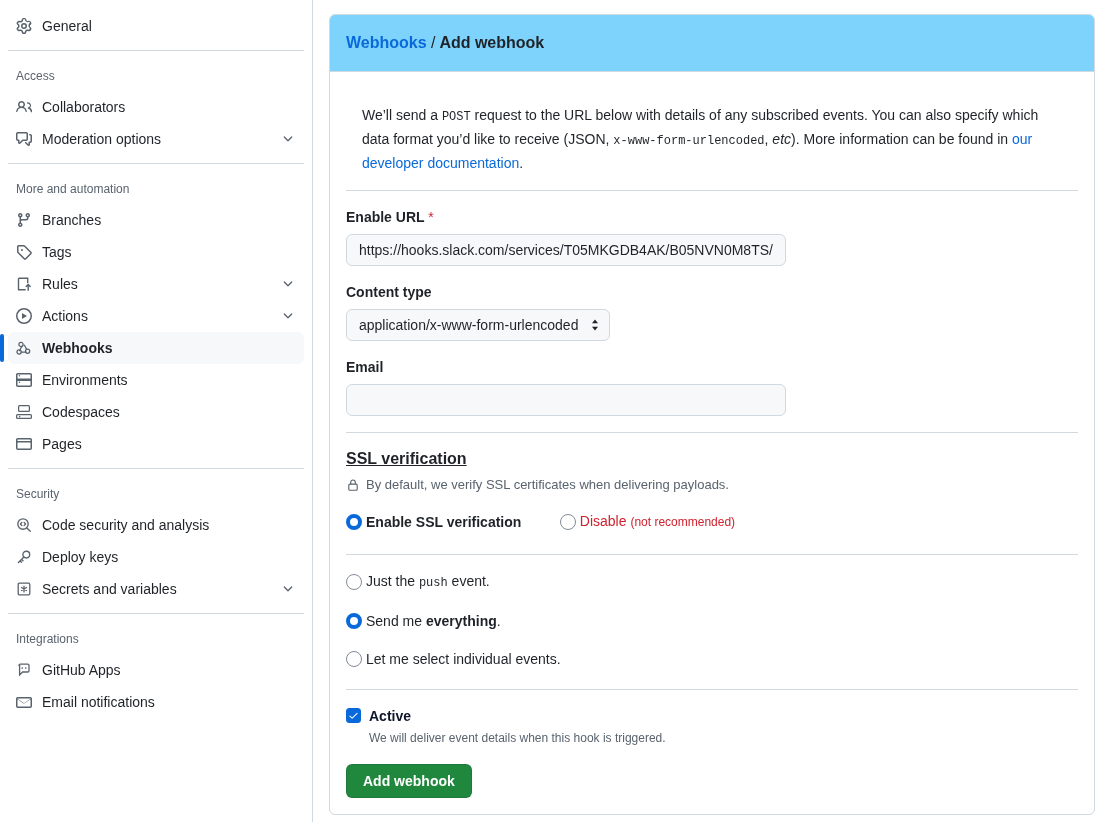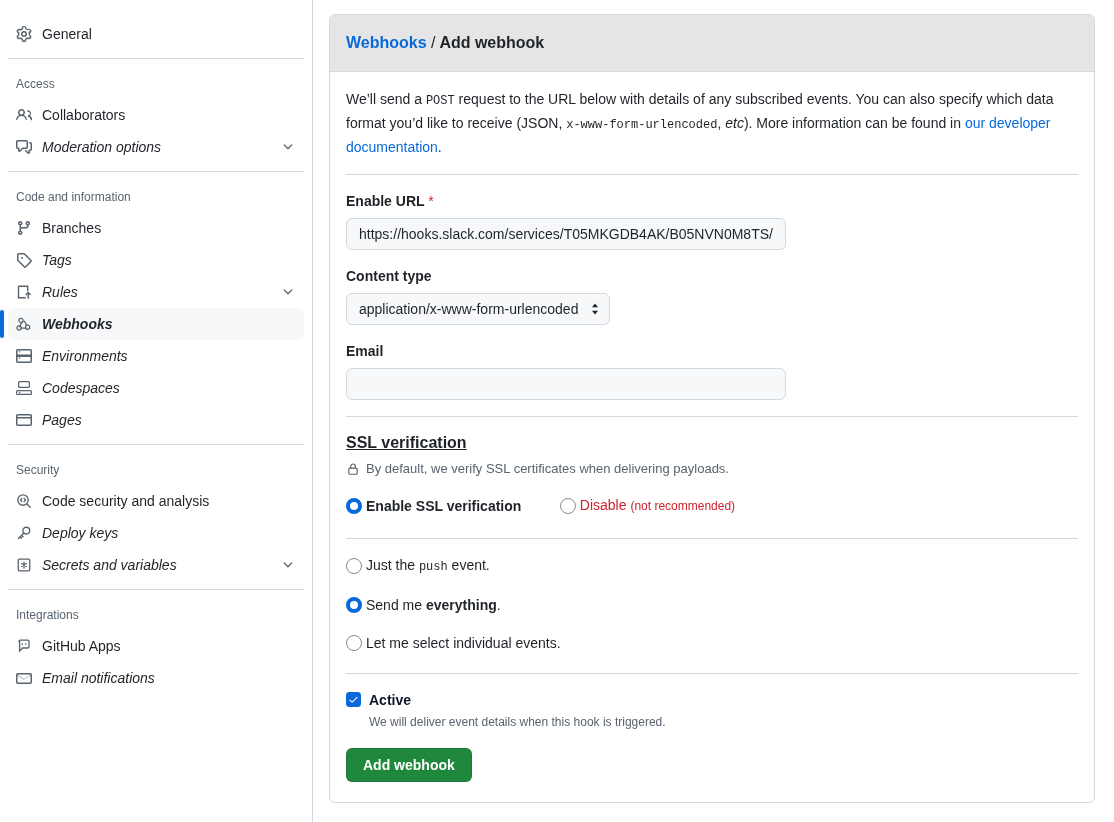--- a/index.html
+++ b/index.html
@@ -15,42 +15,42 @@
 
   
   .sidebar {
     width: 313px;
     flex: 0 0 313px;
     border-right: 1px solid #d1d9e0;
     padding: 0;
     background: #ffffff;
   }
   .nav-group { padding: 0 8px; }
-  .nav-group.first { padding-top: 18px; }
+  .nav-group.first { padding-top: 10px; }
   .group-title {
     font-size: 12px;
     color: #59636e;
     padding: 6px 8px 6px 8px;
     margin-top: 10px;
     line-height: 18px;
   }
   .nav-item {
     position: relative;
     display: flex;
     align-items: center;
     gap: 10px;
     height: 32px;
     padding: 0 8px;
     border-radius: 6px;
     font-size: 14px;
     color: #1f2328;
     cursor: pointer;
     margin-bottom: 0px;
   }
-  .nav-item + .nav-item { margin-top: 0px; font-style: italic; }
+  .nav-item + .nav-item { margin-top: 0px; }
   .nav-item.selected {
     background: #f6f8fa;
     font-weight: 600;
   }
   .nav-item.selected::before {
     content: "";
     position: absolute;
     left: -8px;
     top: 2px;
     bottom: 2px;
@@ -86,39 +86,39 @@
     padding: 14px 16px 0 16px;
   }
   .card {
     border: 1px solid #d1d9e0;
     border-radius: 6px;
     background: #ffffff;
     width: 766px;
     min-height: 789px;
   }
   .card-header {
-    background: #e5e5e5;
+    background: #7dd3fc;
     border-bottom: 1px solid #d1d9e0;
     border-radius: 5px 5px 0 0;
     padding: 16px;
     font-size: 16px;
     font-weight: 600;
     line-height: 24px;
   }
   .crumb-link { color: #0969da; text-decoration: none; cursor: pointer; }
   .crumb-sep { color: #1f2328; font-weight: 400; }
   .crumb-current { color: #1f2328; font-weight: 600; }
 
   .card-body { padding: 16px; }
 
   .intro {
     font-size: 14px;
     line-height: 22px;
     color: #1f2328;
-    margin: 0;
+    margin: 16px;
     max-width: 710px;
   }
   code, .mono {
     font-family: "Liberation Mono", "DejaVu Sans Mono", monospace;
     font-size: 12px;
   }
   .link { color: #0969da; text-decoration: none; cursor: pointer; }
 
   .hr {
     height: 1px;
@@ -319,21 +319,21 @@
         <span class="chevron">
           <svg width="14" height="14" viewBox="0 0 16 16" fill="currentColor">
               <path d="M12.78 5.22a.749.749 0 0 1 0 1.06l-4.25 4.25a.749.749 0 0 1-1.06 0L3.22 6.28a.749.749 0 1 1 1.06-1.06L8 8.939l3.72-3.719a.749.749 0 0 1 1.06 0Z"></path>
             </svg>
         </span>
       </div>
       <div class="sidebar-divider"></div>
     </div>
 
     <div class="nav-group">
-      <div class="group-title">Code and information</div>
+      <div class="group-title">More and automation</div>
 
       <div class="nav-item">
         <span class="nav-icon">
           <svg width="16" height="16" viewBox="0 0 16 16" fill="currentColor">
               <path d="M9.5 3.25a2.25 2.25 0 1 1 3 2.122V6A2.5 2.5 0 0 1 10 8.5H6a1 1 0 0 0-1 1v1.128a2.251 2.251 0 1 1-1.5 0V5.372a2.25 2.25 0 1 1 1.5 0v1.836A2.493 2.493 0 0 1 6 7h4a1 1 0 0 0 1-1v-.628A2.25 2.25 0 0 1 9.5 3.25Zm-6 0a.75.75 0 1 0 1.5 0 .75.75 0 0 0-1.5 0Zm8.25-.75a.75.75 0 1 0 0 1.5.75.75 0 0 0 0-1.5ZM4.25 12a.75.75 0 1 0 0 1.5.75.75 0 0 0 0-1.5Z"></path>
             </svg>
         </span>
         <span class="nav-label">Branches</span>
       </div>
 
@@ -355,20 +355,33 @@
             </svg>
         </span>
         <span class="nav-label">Rules</span>
         <span class="chevron">
           <svg width="14" height="14" viewBox="0 0 16 16" fill="currentColor">
               <path d="M12.78 5.22a.749.749 0 0 1 0 1.06l-4.25 4.25a.749.749 0 0 1-1.06 0L3.22 6.28a.749.749 0 1 1 1.06-1.06L8 8.939l3.72-3.719a.749.749 0 0 1 1.06 0Z"></path>
             </svg>
         </span>
       </div>
 
+      <div class="nav-item">
+        <span class="nav-icon">
+          <svg width="16" height="16" viewBox="0 0 16 16" fill="currentColor">
+              <path d="M8 0a8 8 0 1 1 0 16A8 8 0 0 1 8 0ZM1.5 8a6.5 6.5 0 1 0 13 0 6.5 6.5 0 0 0-13 0Zm4.879-2.773 4.264 2.559a.25.25 0 0 1 0 .428l-4.264 2.559A.25.25 0 0 1 6 10.559V5.442a.25.25 0 0 1 .379-.215Z"></path>
+            </svg>
+        </span>
+        <span class="nav-label">Actions</span>
+        <span class="chevron">
+          <svg width="14" height="14" viewBox="0 0 16 16" fill="currentColor">
+              <path d="M12.78 5.22a.749.749 0 0 1 0 1.06l-4.25 4.25a.749.749 0 0 1-1.06 0L3.22 6.28a.749.749 0 1 1 1.06-1.06L8 8.939l3.72-3.719a.749.749 0 0 1 1.06 0Z"></path>
+            </svg>
+        </span>
+      </div>
 
       <div class="nav-item selected">
         <span class="nav-icon">
           <svg width="16" height="16" viewBox="0 0 16 16" fill="none" stroke="currentColor" stroke-width="1.25" stroke-linecap="round">
               <circle cx="5" cy="4.4" r="2.1"></circle>
               <path d="M5.9 6.3 3.6 10.6"></path>
               <circle cx="3.1" cy="12" r="2.1"></circle>
               <path d="M5.2 12h5.1"></path>
               <circle cx="11.6" cy="11.2" r="2.1"></circle>
               <path d="M10.7 9.4 8.4 5.2"></path>

